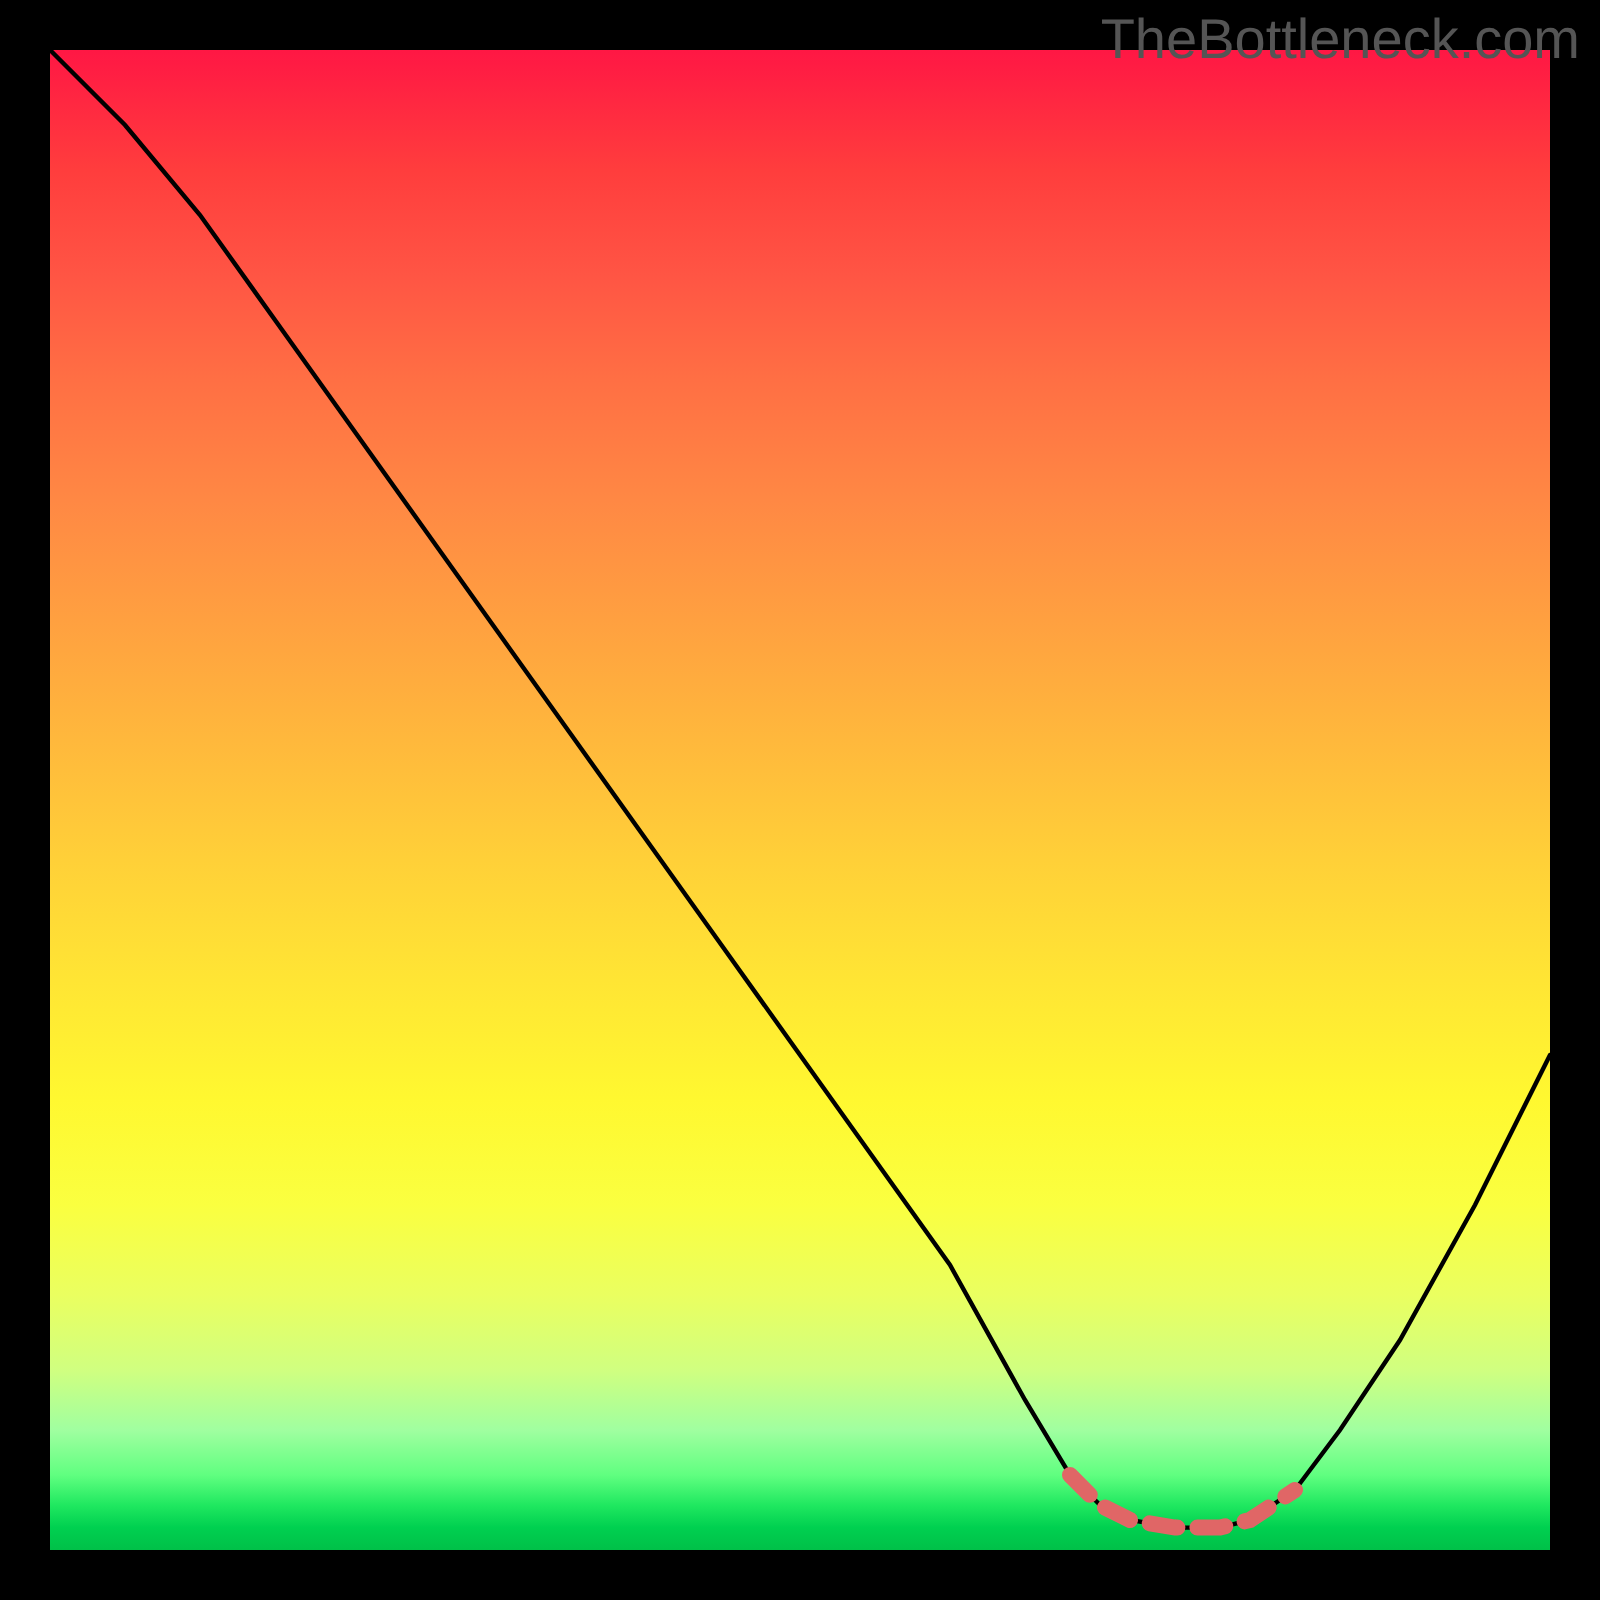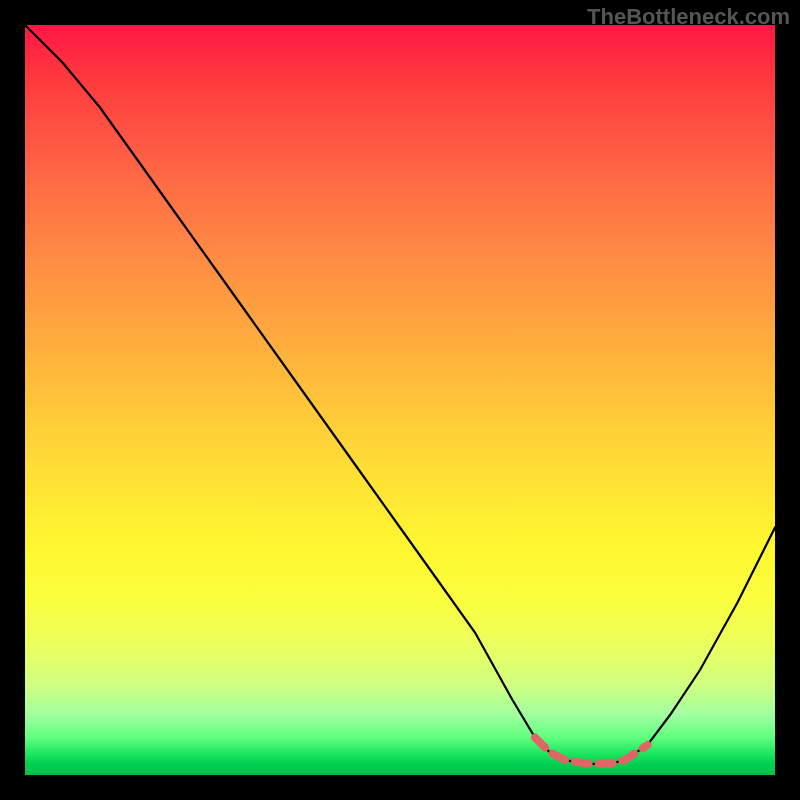--- a/index.html
+++ b/index.html
@@ -9,22 +9,22 @@
     height: 800px;
     background: #000;
     position: relative;
     font-family: Arial, sans-serif;
   }
   .watermark {
     position: absolute;
     top: 4px;
     right: 10px;
     color: #555;
-    font-size: 22px;
-    font-weight: bold;
+    font-size: 28px;
+    font-weight: normal;
     z-index: 10;
   }
   .plot-area {
     position: absolute;
     left: 25px;
     top: 25px;
     width: 750px;
     height: 750px;
   }
   .gradient-bg {

